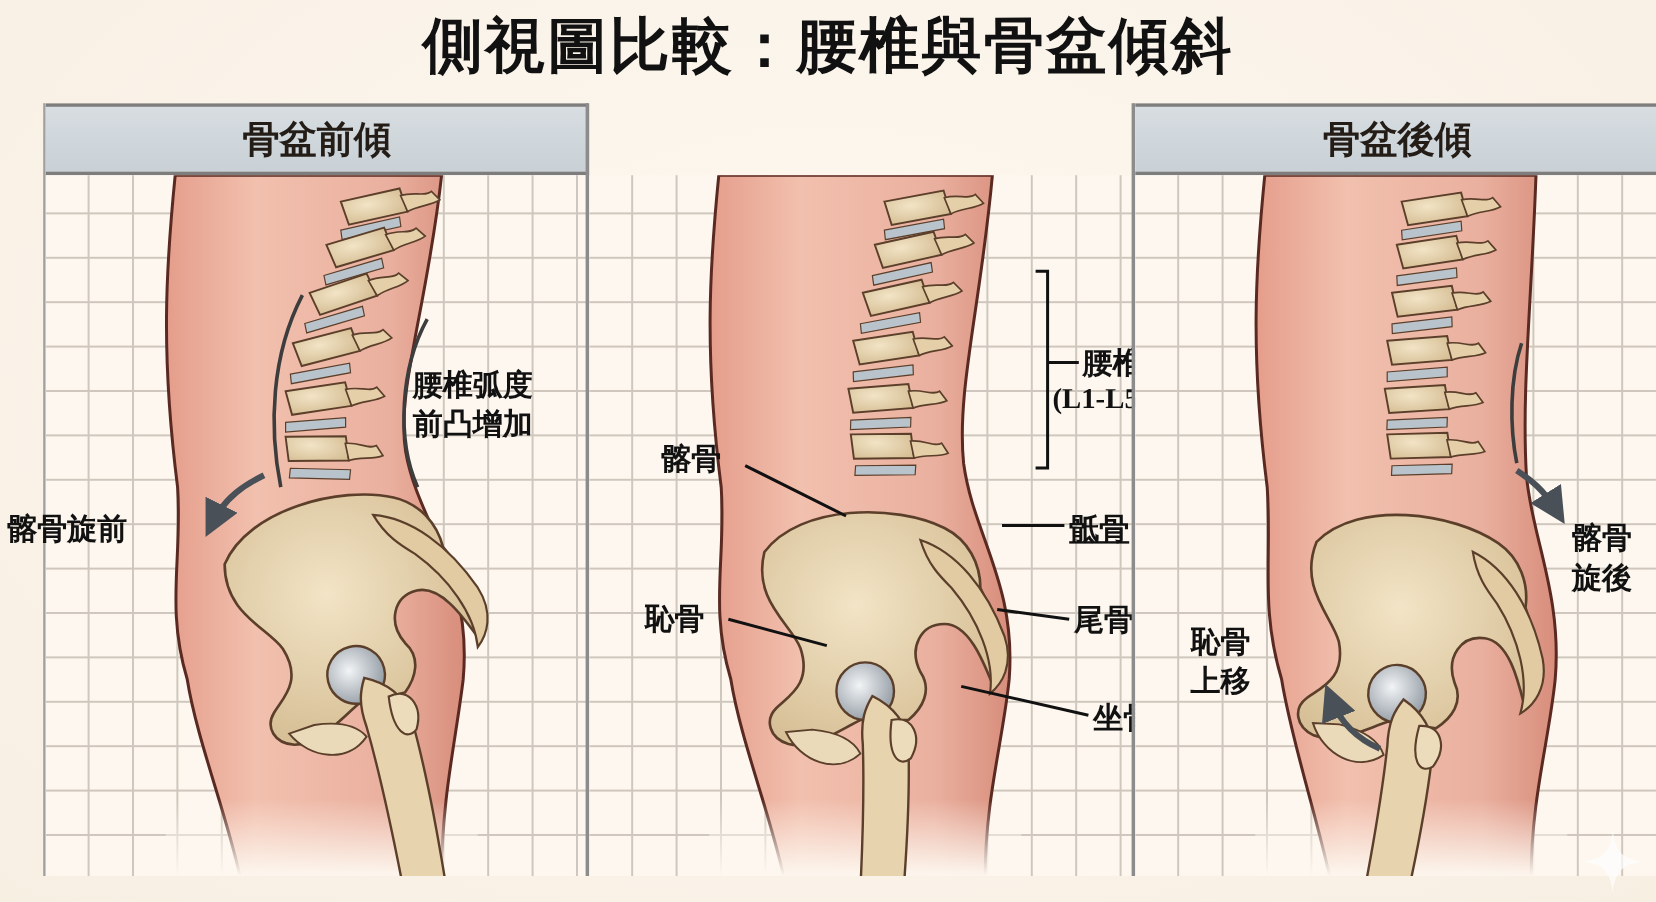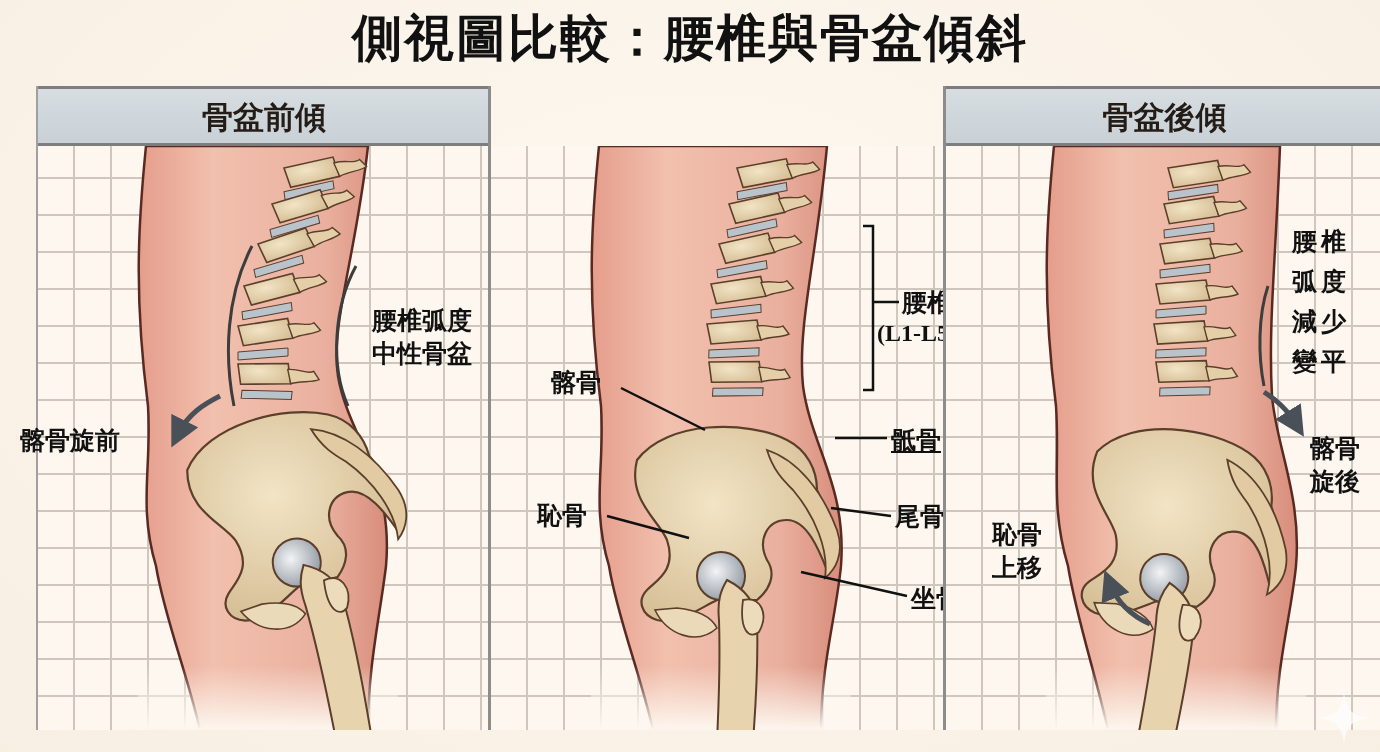--- a/index.html
+++ b/index.html
@@ -101,23 +101,23 @@
           <use href="#vertebra" transform="translate(200,218) rotate(4)"></use>
           <use href="#disc" transform="translate(202,244) rotate(6)"></use>
         </g>
         <g transform="translate(205,300) rotate(-14)">
           <use href="#pelvis"></use>
         </g>
         <path d="M214,100 C188,150 186,210 196,260" fill="none" stroke="#3d3d3d" stroke-width="3"></path>
         <path d="M318,120 C296,160 292,220 310,260" fill="none" stroke="#3d3d3d" stroke-width="3"></path>
         <path d="M182,250 C166,258 150,268 140,288" fill="none" stroke="#4a5058" stroke-width="5" marker-end="url(#arrowHead)"></path>
       </svg>
-      <div class="label" style="left:334px;top:158px;">
+      <div class="label" style="left:306px;top:158px;">
         <div>腰椎弧度</div>
-        <div>中性骨盆</div>
+        <div>前凸增加</div>
       </div>
     </div>
   </section>
 
   <section class="panel" style="left:452px;width:455px;">
     <div class="panel-body">
       <svg width="455" height="584" viewBox="0 0 455 584">
         <g>
           <path d="M108,0 C100,80 96,150 110,260 C114,320 100,360 118,420 C126,470 150,530 162,584 L330,584 C330,520 345,470 350,420 C356,340 320,300 312,240 C306,180 326,110 336,0 Z" fill="url(#skinGrad)" stroke="#5a2a22" stroke-width="2.5"></path>
           <rect x="100" y="520" width="260" height="64" fill="url(#legFade)"></rect>
@@ -180,30 +180,29 @@
           <use href="#vertebra" transform="translate(210,216) rotate(3)"></use>
           <use href="#disc" transform="translate(212,242) rotate(3)"></use>
         </g>
         <g transform="translate(212,304) rotate(8)">
           <use href="#pelvis"></use>
         </g>
         <path d="M322,140 C312,170 312,210 318,240" fill="none" stroke="#3d3d3d" stroke-width="3"></path>
         <path d="M318,246 C330,254 340,262 350,278" fill="none" stroke="#4a5058" stroke-width="5" marker-end="url(#arrowHead)"></path>
         <path d="M204,478 C186,470 172,458 164,438" fill="none" stroke="#4a5058" stroke-width="5" marker-end="url(#arrowHead)"></path>
       </svg>
-      <div class="label vert" style="left:346px;top:76px;">腰椎弧度減少變平</div>
       <div class="label" style="left:364px;top:286px;">
         <div>髂骨</div>
         <div>旋後</div>
       </div>
       <div class="label" style="left:46px;top:372px;">
         <div>恥骨</div>
         <div>上移</div>
       </div>
     </div>
   </section>
 </div>
 
-<div class="label" style="left:20px;top:424px;">髂骨旋前</div>
+<div class="label" style="left:6px;top:424px;">髂骨旋前</div>
 
 <svg class="sparkle" viewBox="0 0 60 60">
   <path d="M30,4 C32,22 38,28 56,30 C38,32 32,38 30,56 C28,38 22,32 4,30 C22,28 28,22 30,4 Z" fill="#ffffff" opacity=".85"></path>
 </svg>
 
 </body></html>

